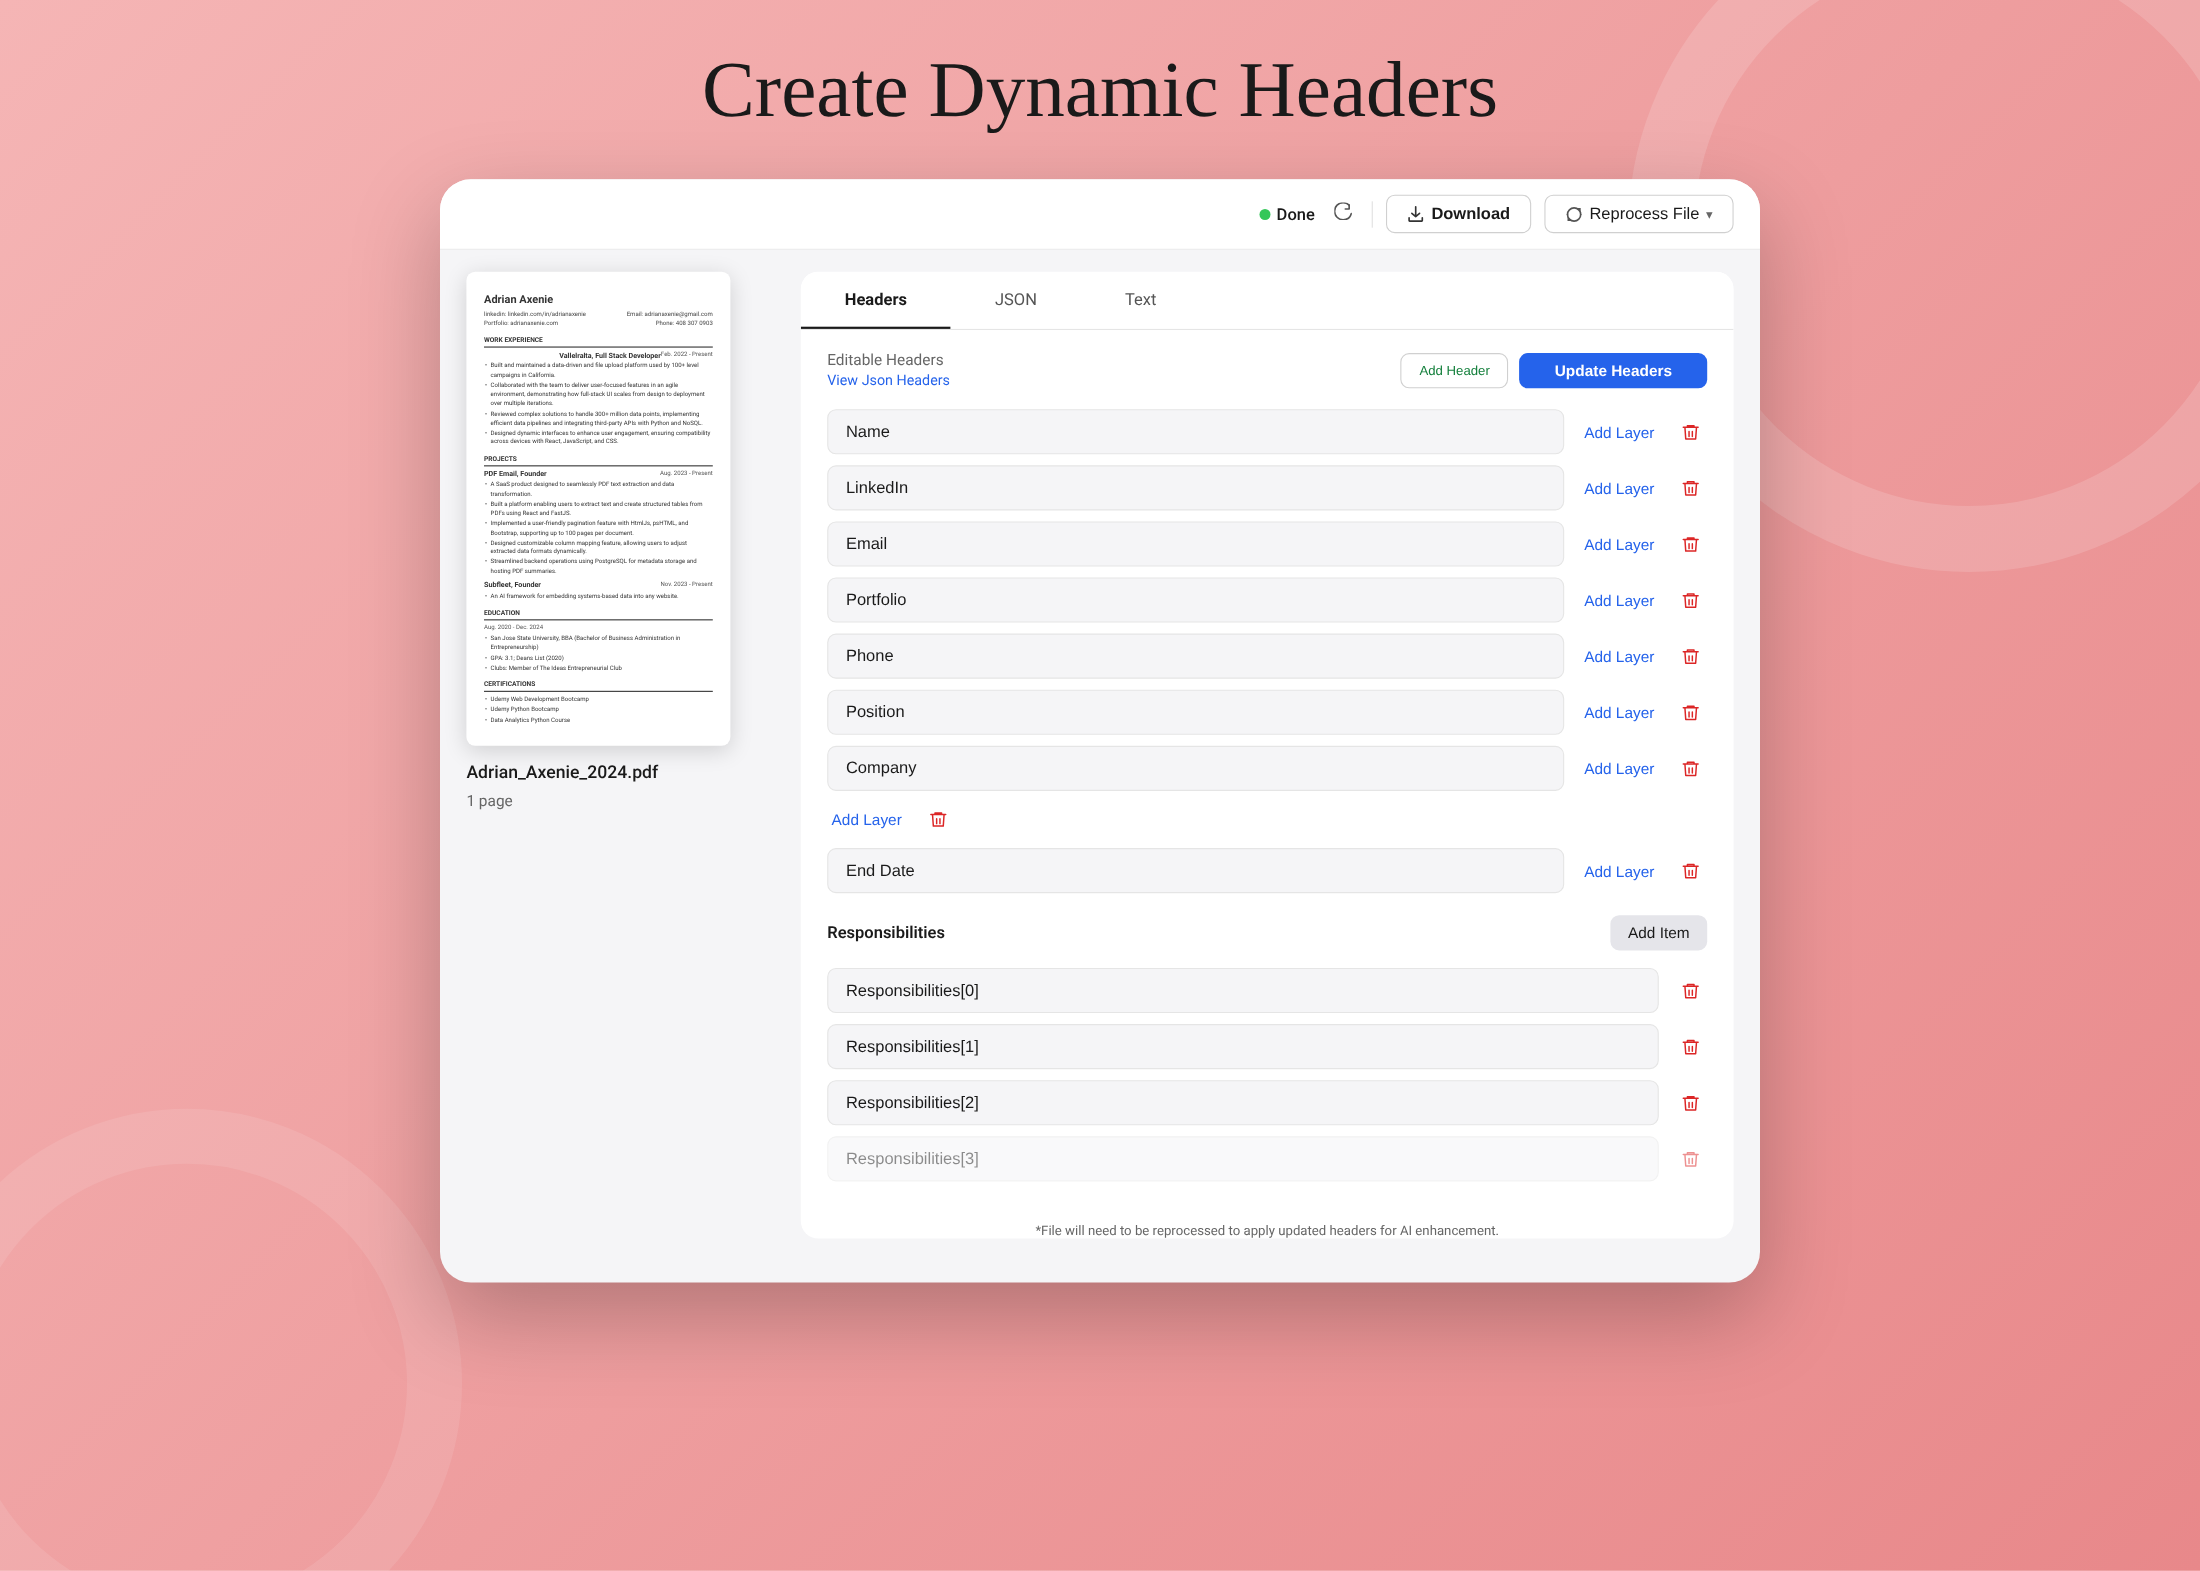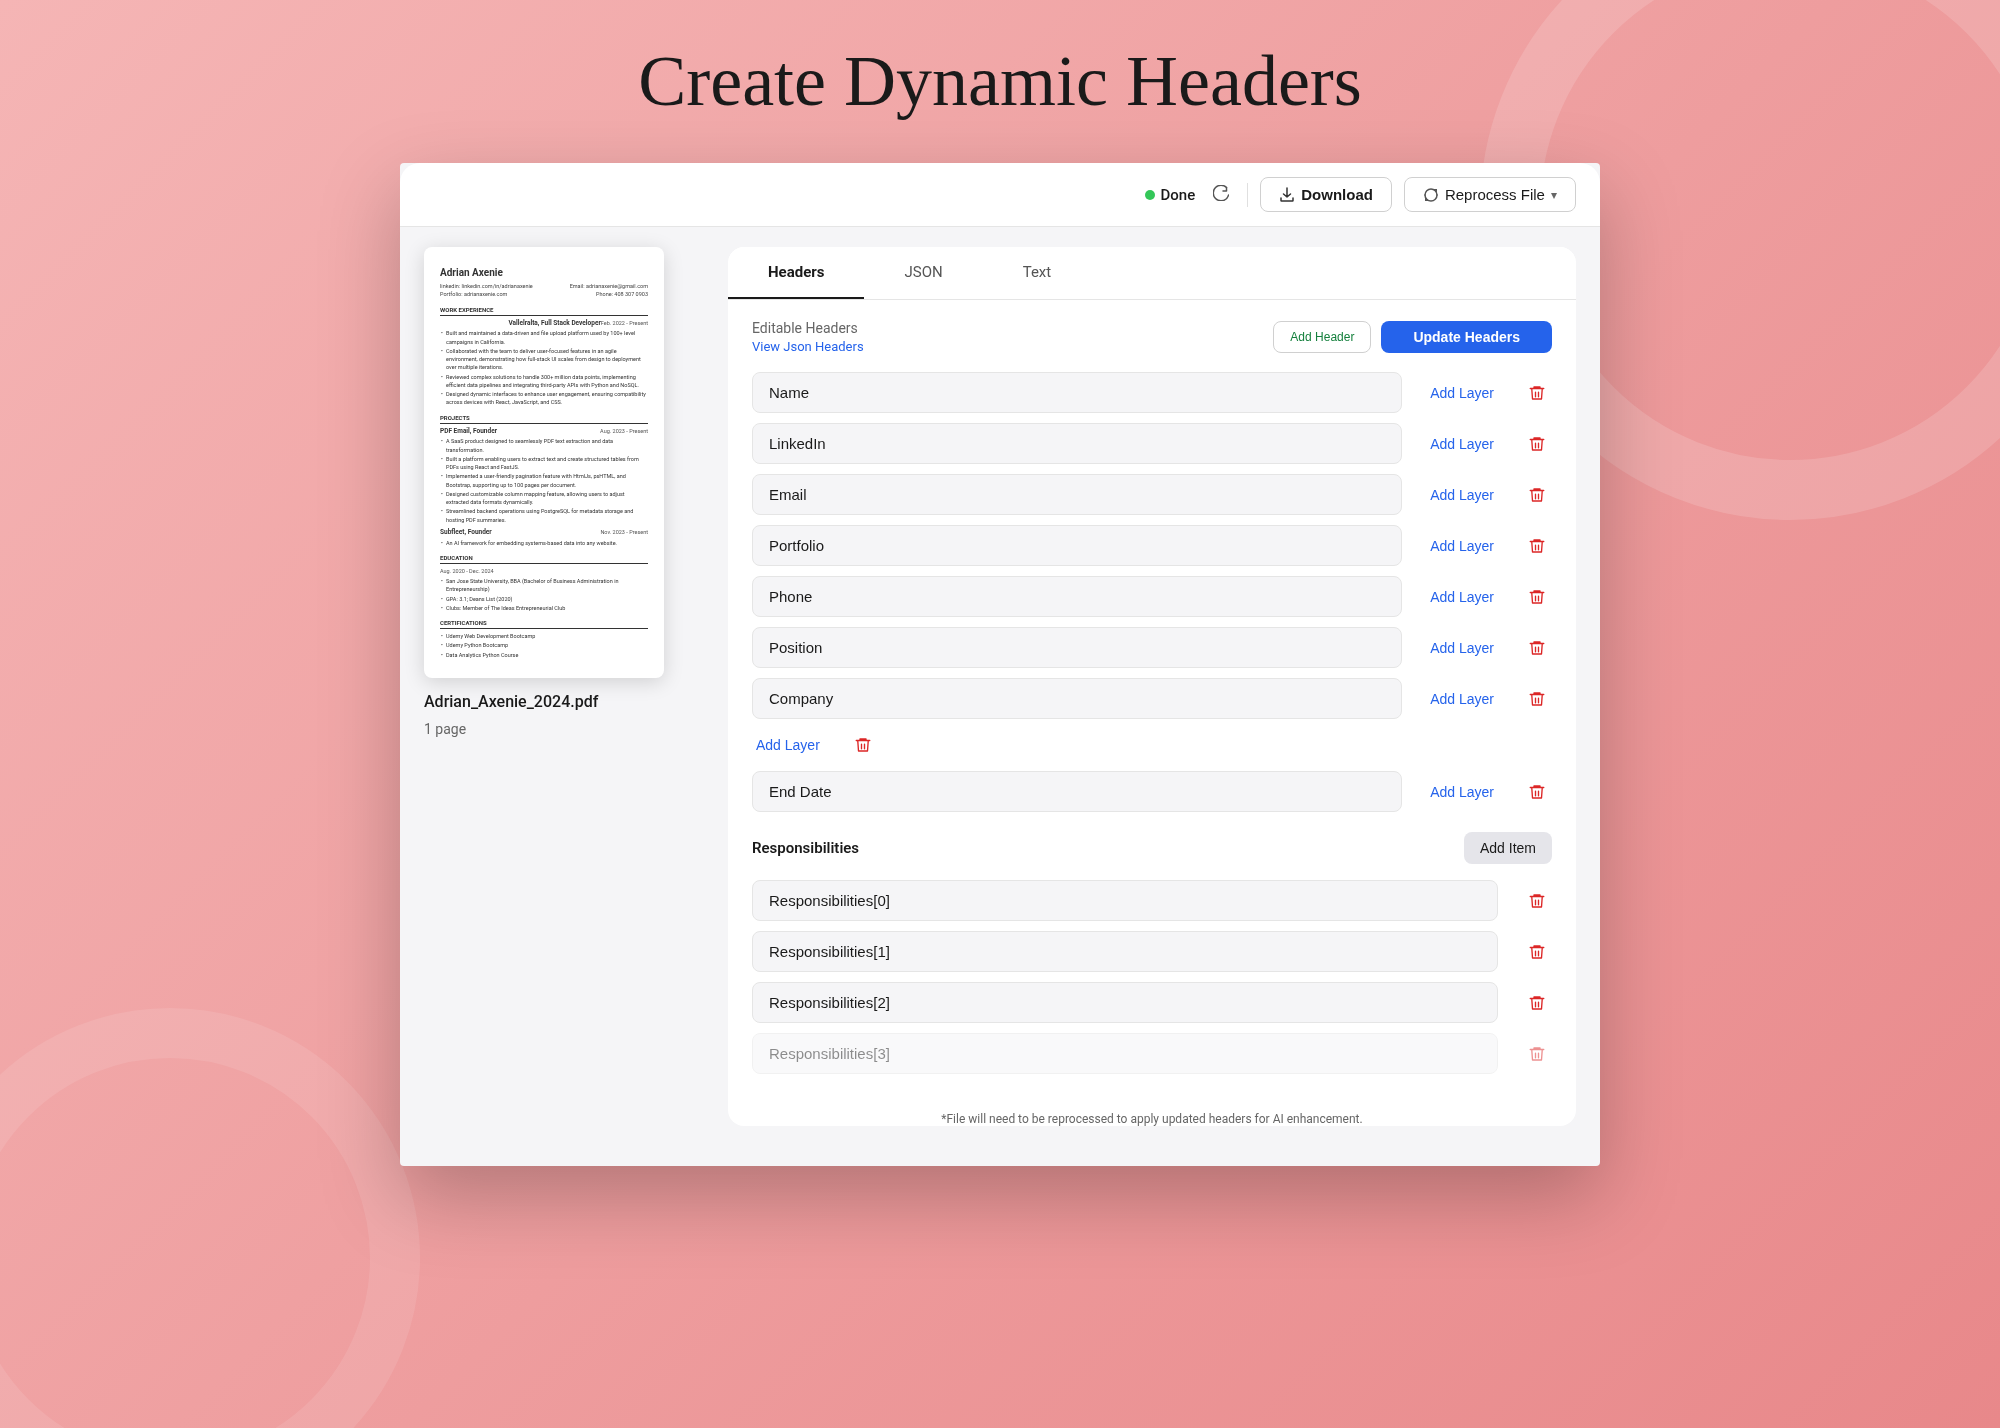--- a/index.html
+++ b/index.html
@@ -46,21 +46,21 @@
       color: #1a1a1a;
       text-align: center;
       margin-bottom: 40px;
       font-family: Georgia, 'Times New Roman', serif;
       position: relative;
       z-index: 1;
     }
 
     .app-window {
       background: #f5f5f7;
-      border-radius: 4px;
+      border-radius: 28px;
       box-shadow: 0 30px 80px rgba(0,0,0,0.25);
       width: 1200px;
       max-width: 100%;
       position: relative;
       z-index: 1;
       overflow: hidden;
       padding-bottom: 20px;
     }
 
     .toolbar {
@@ -304,21 +304,21 @@
       padding: 8px 32px;
       font-size: 14px;
       font-weight: 600;
       cursor: pointer;
       color: #ffffff;
     }
 
     .header-row {
       display: flex;
       align-items: center;
-      gap: 24px;
+      gap: 14px;
       margin-bottom: 10px;
     }
 
     .header-input {
       flex: 1;
       background: #f5f5f7;
       border: 1px solid #e5e5e5;
       border-radius: 8px;
       padding: 11px 16px;
       font-size: 15px;

